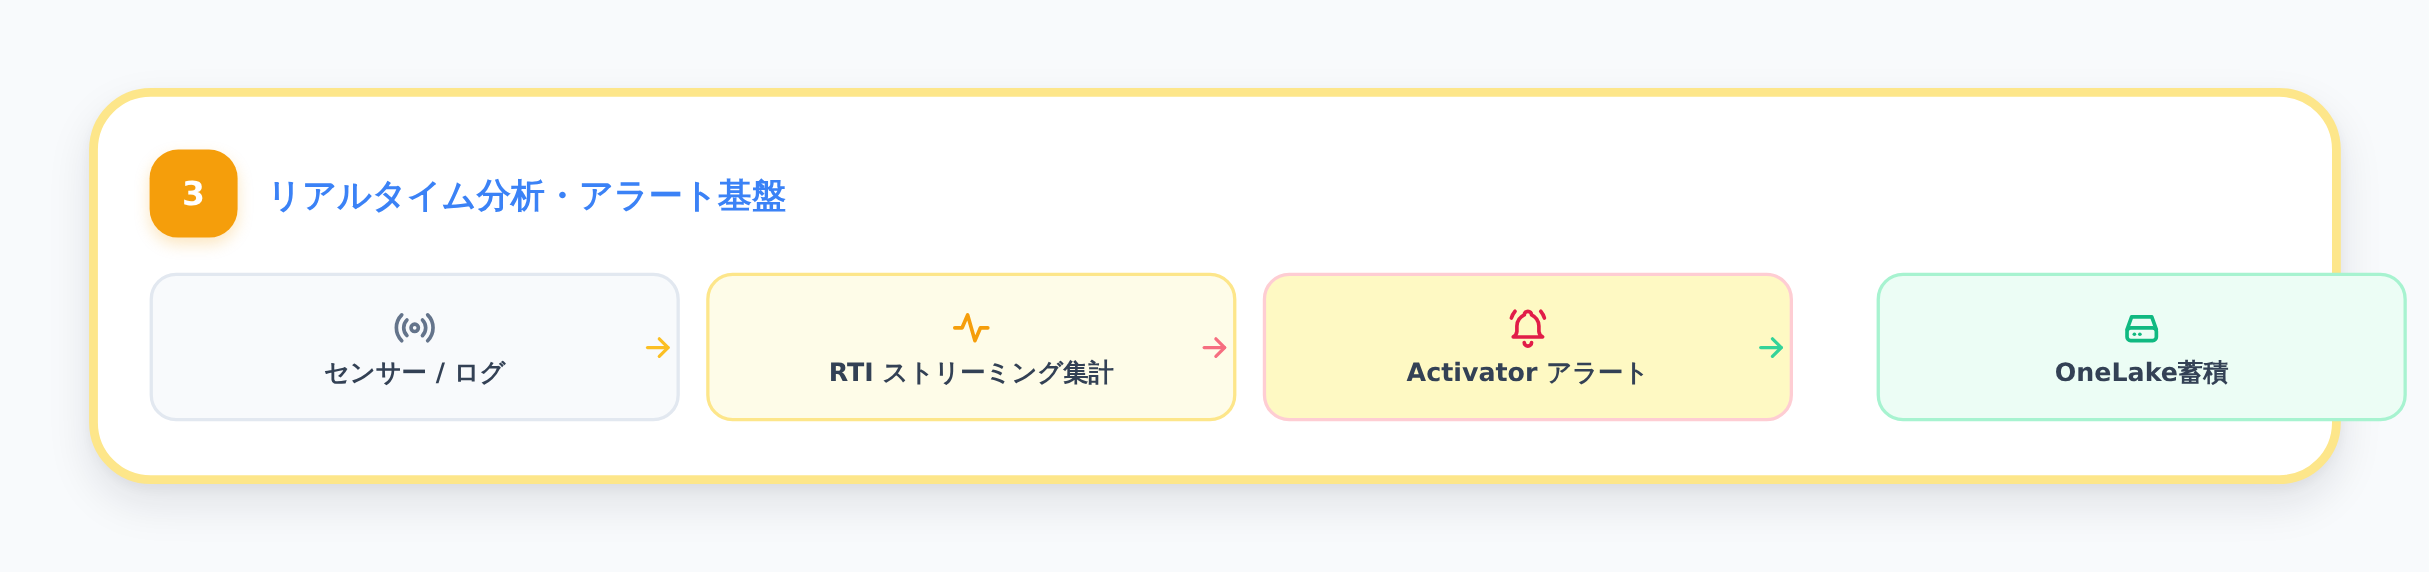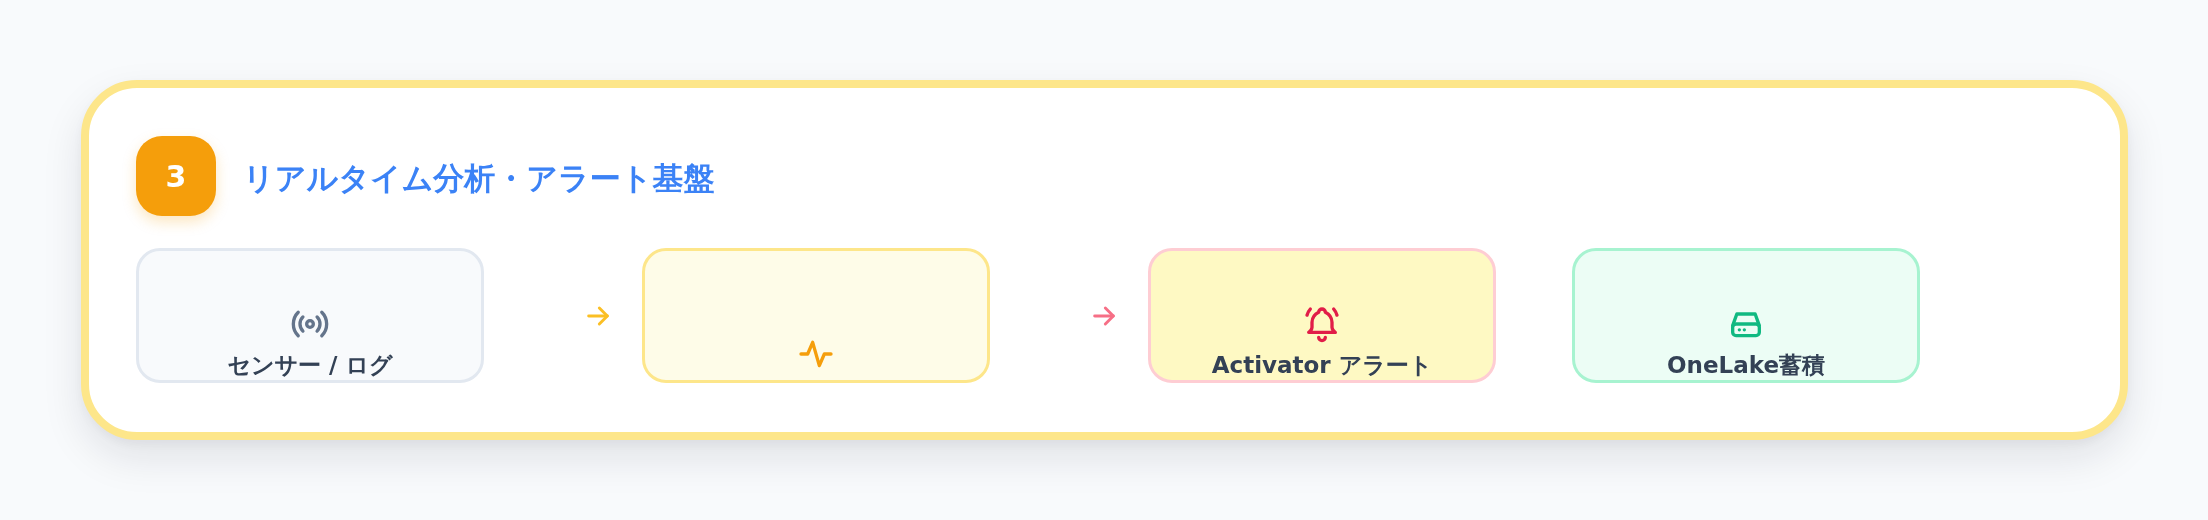--- a/index.html
+++ b/index.html
@@ -47,29 +47,29 @@
       line-height: 44px;
       font-size: 31px;
       font-weight: bold;
       color: #3b82f6;
       white-space: nowrap;
       letter-spacing: 0px;
     }
     .step {
       position: absolute;
       top: 248px;
-      width: 348px;
+      width: 482px;
       height: 135px;
       box-sizing: border-box;
       border: 3px solid;
       border-radius: 24px;
       display: flex;
       flex-direction: column;
       align-items: center;
-      justify-content: flex-end;
+      justify-content: center;
     }
     .step .icon {
       width: 40px;
       height: 40px;
       display: flex;
       align-items: center;
       justify-content: center;
       margin-bottom: 6px;
     }
     .step .label {
@@ -114,20 +114,21 @@
   <path d="M5 12h14"></path>
   <path d="M13 6l6 6-6 6"></path>
 </svg>
 
 <div class="step" style="left:642px; background:#fefce8; border-color:#fde68a;">
   <span class="icon">
     <svg width="40" height="40" viewBox="0 0 24 24" fill="none" stroke="#f59e0b" stroke-width="2" stroke-linecap="round" stroke-linejoin="round">
       <path d="M3 12h4l3-7 4 14 3-7h4"></path>
     </svg>
   </span>
+  <span class="label">RTI ストリーミング集計</span>
 </div>
 
 <svg class="arrow" style="left:1088px;" viewBox="0 0 24 24" fill="none" stroke="#f43f5e" stroke-width="2.2" stroke-linecap="round" stroke-linejoin="round" opacity="0.75">
   <path d="M5 12h14"></path>
   <path d="M13 6l6 6-6 6"></path>
 </svg>
 
 <div class="step" style="left:1148px; background:#fef9c3; border-color:#fecdd3;">
   <span class="icon">
     <svg width="40" height="40" viewBox="0 0 24 24" fill="none" stroke="#e11d48" stroke-width="2" stroke-linecap="round" stroke-linejoin="round">
@@ -138,21 +139,21 @@
     </svg>
   </span>
   <span class="label">Activator アラート</span>
 </div>
 
 <svg class="arrow" style="left:1594px;" viewBox="0 0 24 24" fill="none" stroke="#34d399" stroke-width="2.2" stroke-linecap="round" stroke-linejoin="round">
   <path d="M5 12h14"></path>
   <path d="M13 6l6 6-6 6"></path>
 </svg>
 
-<div class="step" style="left:1572px; background:#ecfdf5; border-color:#a7f3d0;">
+<div class="step" style="left:1706px; background:#ecfdf5; border-color:#a7f3d0;">
   <span class="icon">
     <svg width="40" height="40" viewBox="0 0 24 24" fill="none" stroke="#10b981" stroke-width="2" stroke-linecap="round" stroke-linejoin="round">
       <path d="M4 13l2.5-7h11L20 13"></path>
       <rect x="4" y="12" width="16" height="7" rx="2"></rect>
       <path d="M8 15.5h.01"></path>
       <path d="M11 15.5h.01"></path>
     </svg>
   </span>
   <span class="label">OneLake蓄積</span>
 </div>

